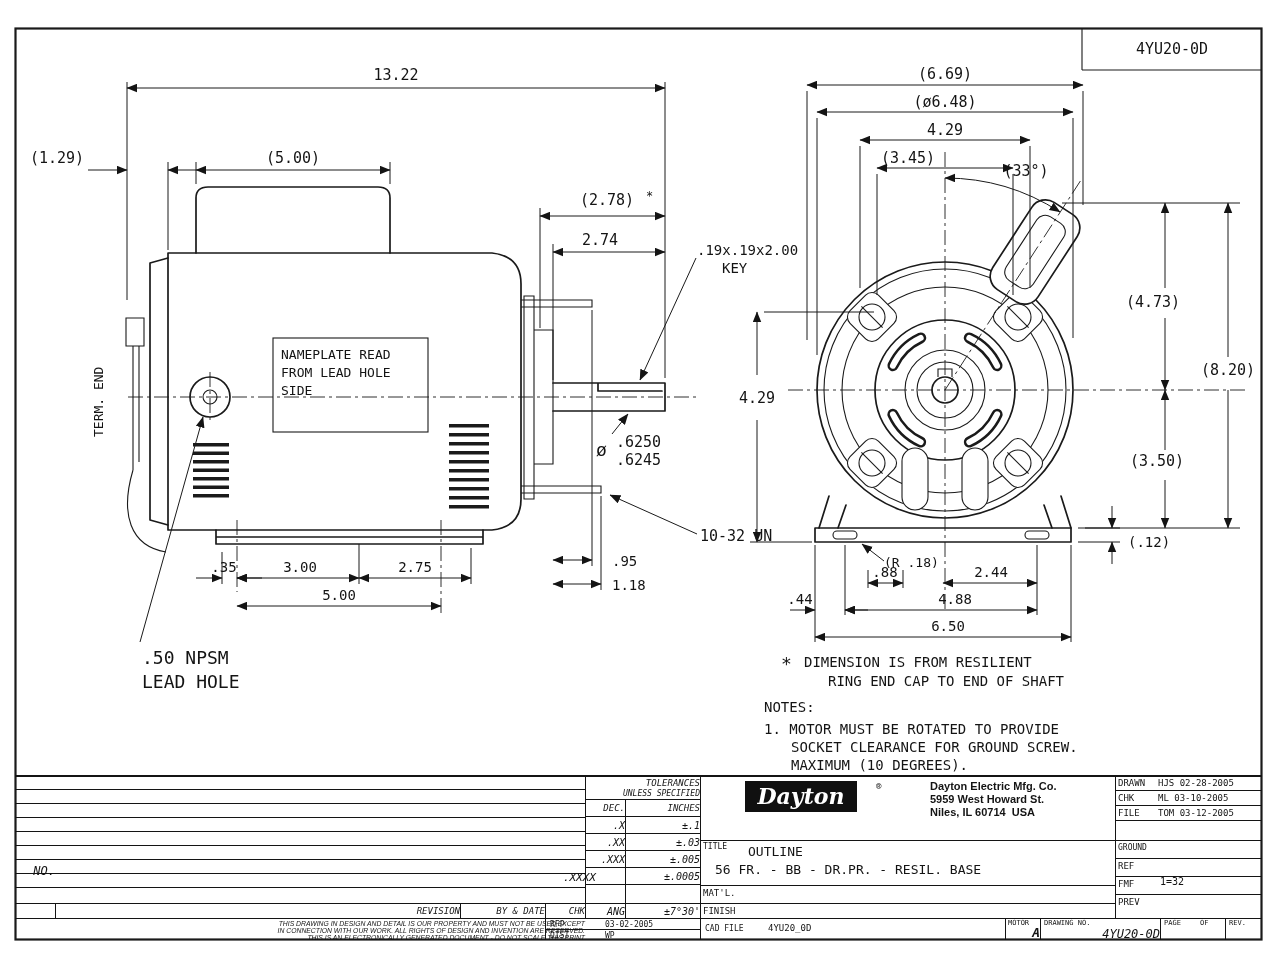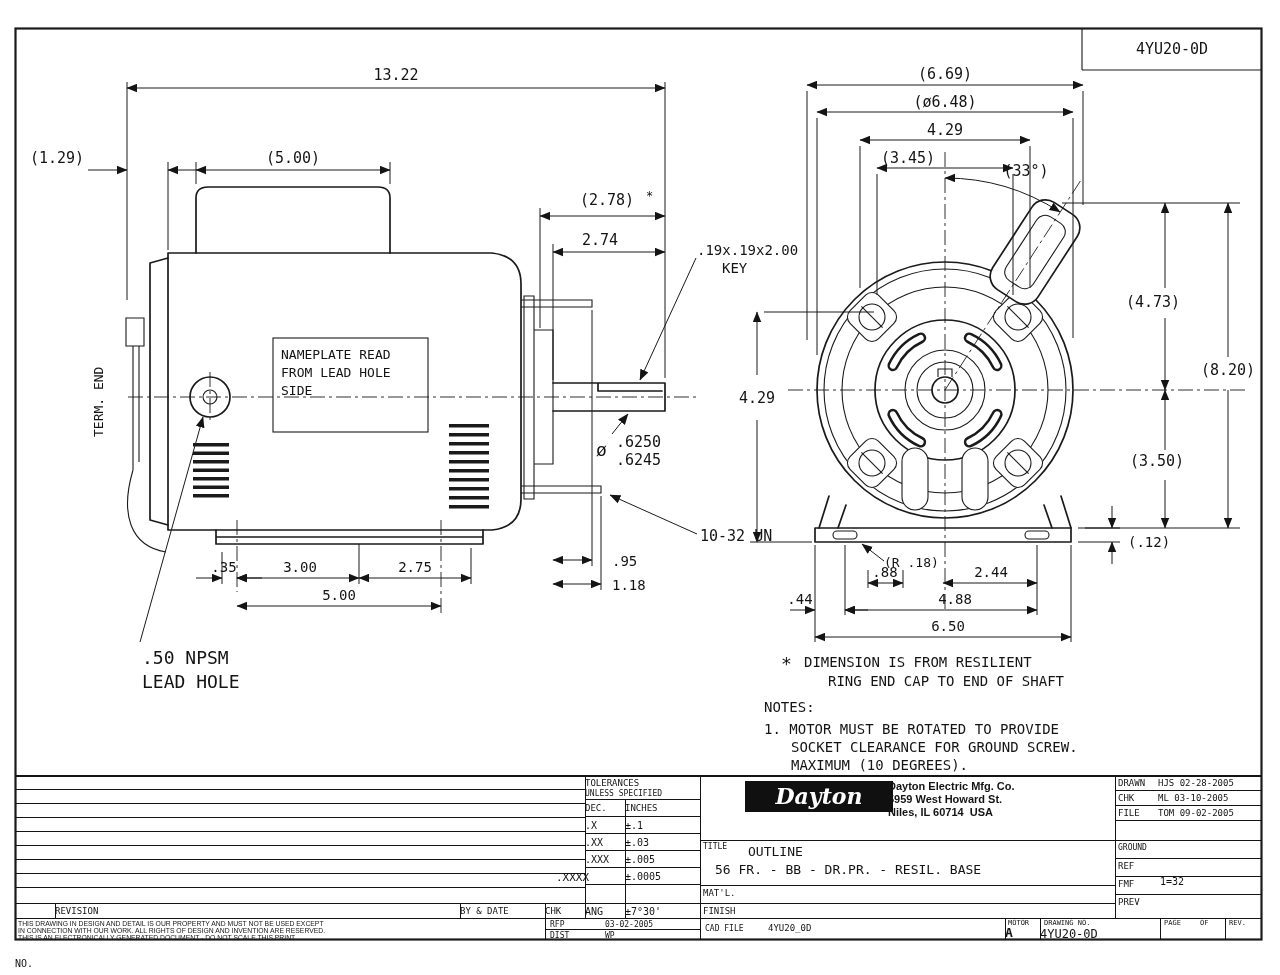--- a/index.html
+++ b/index.html
@@ -11,22 +11,22 @@
   .o2{stroke:#1a1a1a;stroke-width:1.1;fill:none;}
   .d{stroke:#1a1a1a;stroke-width:1;fill:none;}
   .c{stroke:#1a1a1a;stroke-width:.9;fill:none;stroke-dasharray:15 4 3 4;}
   .w{fill:#fff;}
   .f12{font-size:12px}.f13{font-size:13px}.f14{font-size:14px}.f15{font-size:15px}.f18{font-size:18px}
   .am{text-anchor:middle;}
   
   .hl,.vl{position:absolute;background:#141414;}
   .hl{height:1px;}.vl{width:1px;}
   .lbl{position:absolute;white-space:pre;color:#141414;}
-  .ctr{text-align:left;}
-  .sans{font-family:"Liberation Sans",sans-serif;}
+  .ctr{text-align:right;font-style:italic;}
+  .sans{font-family:"Liberation Sans",sans-serif;margin-left:42px;}
   .logo{position:absolute;background:#101010;color:#fff;text-align:center;
         font-family:"DejaVu Serif",serif;font-style:italic;font-weight:bold;}
 </style>
 </head>
 <body>
 
 <div class="sheet">
 
 <svg width="1280" height="975" viewBox="0 0 1280 975">
   <defs>
@@ -283,58 +283,58 @@
   <div class="vl" style="left:545px;top:903px;height:37px"></div>
   <div class="vl" style="left:585px;top:775px;height:143px"></div>
   <div class="vl" style="left:625px;top:799px;height:119px"></div>
   <div class="vl" style="left:700px;top:775px;height:165px"></div>
   <div class="vl" style="left:1005px;top:918px;height:22px"></div>
   <div class="vl" style="left:1040px;top:918px;height:22px"></div>
   <div class="vl" style="left:1115px;top:775px;height:143px"></div>
   <div class="vl" style="left:1160px;top:918px;height:22px"></div>
   <div class="vl" style="left:1225px;top:918px;height:22px"></div>
 
-  <span class="lbl ctr" style="left:15px;top:958px;width:40px;font-size:10px">NO.</span>
+  <span class="lbl ctr" style="left:15px;top:864px;width:40px;font-size:12px">NO.</span>
   <span class="lbl ctr" style="left:55px;top:906px;width:405px;font-size:9px">REVISION</span>
   <span class="lbl ctr" style="left:460px;top:906px;width:85px;font-size:9px">BY &amp; DATE</span>
   <span class="lbl ctr" style="left:545px;top:906px;width:40px;font-size:9px">CHK</span>
 
   <span class="lbl ctr" style="left:585px;top:778px;width:115px;font-size:9px">TOLERANCES</span>
   <span class="lbl ctr" style="left:585px;top:789px;width:115px;font-size:8px">UNLESS SPECIFIED</span>
   <span class="lbl ctr" style="left:585px;top:803px;width:40px;font-size:9px">DEC.</span>
   <span class="lbl ctr" style="left:625px;top:803px;width:75px;font-size:9px">INCHES</span>
   <span class="lbl ctr" style="left:585px;top:820px;width:40px;font-size:10px">.X</span>
   <span class="lbl ctr" style="left:625px;top:820px;width:75px;font-size:10px">±.1</span>
   <span class="lbl ctr" style="left:585px;top:837px;width:40px;font-size:10px">.XX</span>
   <span class="lbl ctr" style="left:625px;top:837px;width:75px;font-size:10px">±.03</span>
   <span class="lbl ctr" style="left:585px;top:854px;width:40px;font-size:10px">.XXX</span>
   <span class="lbl ctr" style="left:625px;top:854px;width:75px;font-size:10px">±.005</span>
   <span class="lbl ctr" style="left:556px;top:871px;width:40px;font-size:11px">.XXXX</span>
   <span class="lbl ctr" style="left:625px;top:871px;width:75px;font-size:10px">±.0005</span>
   <span class="lbl ctr" style="left:585px;top:906px;width:40px;font-size:10px">ANG</span>
   <span class="lbl ctr" style="left:625px;top:906px;width:75px;font-size:10px">±7°30'</span>
 
-  <div class="logo" style="left:745px;top:781px;width:148px;height:31px;line-height:31px;font-size:22px">Dayton</div>
+  <div class="logo" style="left:745px;top:781px;width:112px;height:31px;line-height:31px;font-size:22px">Dayton</div>
   <span class="lbl" style="left:876px;top:781px;font-size:9px">®</span>
   <span class="lbl sans" style="left:888px;top:780px;font-size:11px;font-weight:bold">Dayton Electric Mfg. Co.</span>
   <span class="lbl sans" style="left:888px;top:793px;font-size:11px;font-weight:bold">5959 West Howard St.</span>
   <span class="lbl sans" style="left:888px;top:806px;font-size:11px;font-weight:bold">Niles, IL 60714  USA</span>
 
   <span class="lbl" style="left:703px;top:842px;font-size:8px">TITLE</span>
   <span class="lbl" style="left:748px;top:844px;font-size:13px">OUTLINE</span>
   <span class="lbl" style="left:715px;top:862px;font-size:13px">56 FR. - BB - DR.PR. - RESIL. BASE</span>
   <span class="lbl" style="left:703px;top:888px;font-size:9px">MAT'L.</span>
   <span class="lbl" style="left:703px;top:906px;font-size:9px">FINISH</span>
 
   <span class="lbl" style="left:1118px;top:778px;font-size:9px">DRAWN</span>
   <span class="lbl" style="left:1158px;top:778px;font-size:9px">HJS 02-28-2005</span>
   <span class="lbl" style="left:1118px;top:793px;font-size:9px">CHK</span>
   <span class="lbl" style="left:1158px;top:793px;font-size:9px">ML 03-10-2005</span>
   <span class="lbl" style="left:1118px;top:808px;font-size:9px">FILE</span>
-  <span class="lbl" style="left:1158px;top:808px;font-size:9px">TOM 09-02-2005</span>
+  <span class="lbl" style="left:1158px;top:808px;font-size:9px">TOM 03-12-2005</span>
   <span class="lbl" style="left:1118px;top:843px;font-size:8px">GROUND</span>
   <span class="lbl" style="left:1160px;top:876px;font-size:10px">1=32</span>
   <span class="lbl" style="left:1118px;top:861px;font-size:9px">REF</span>
   <span class="lbl" style="left:1118px;top:879px;font-size:9px">FMF</span>
   <span class="lbl" style="left:1118px;top:897px;font-size:9px">PREV</span>
 
   <span class="lbl ctr sans" style="left:18px;top:920px;width:525px;font-size:6.8px">THIS DRAWING IN DESIGN AND DETAIL IS OUR PROPERTY AND MUST NOT BE USED EXCEPT</span>
   <span class="lbl ctr sans" style="left:18px;top:927px;width:525px;font-size:6.8px">IN CONNECTION WITH OUR WORK. ALL RIGHTS OF DESIGN AND INVENTION ARE RESERVED.</span>
   <span class="lbl ctr sans" style="left:18px;top:934px;width:525px;font-size:6.8px">THIS IS AN ELECTRONICALLY GENERATED DOCUMENT - DO NOT SCALE THIS PRINT</span>
   <span class="lbl" style="left:550px;top:920px;font-size:8px">RFP</span>

